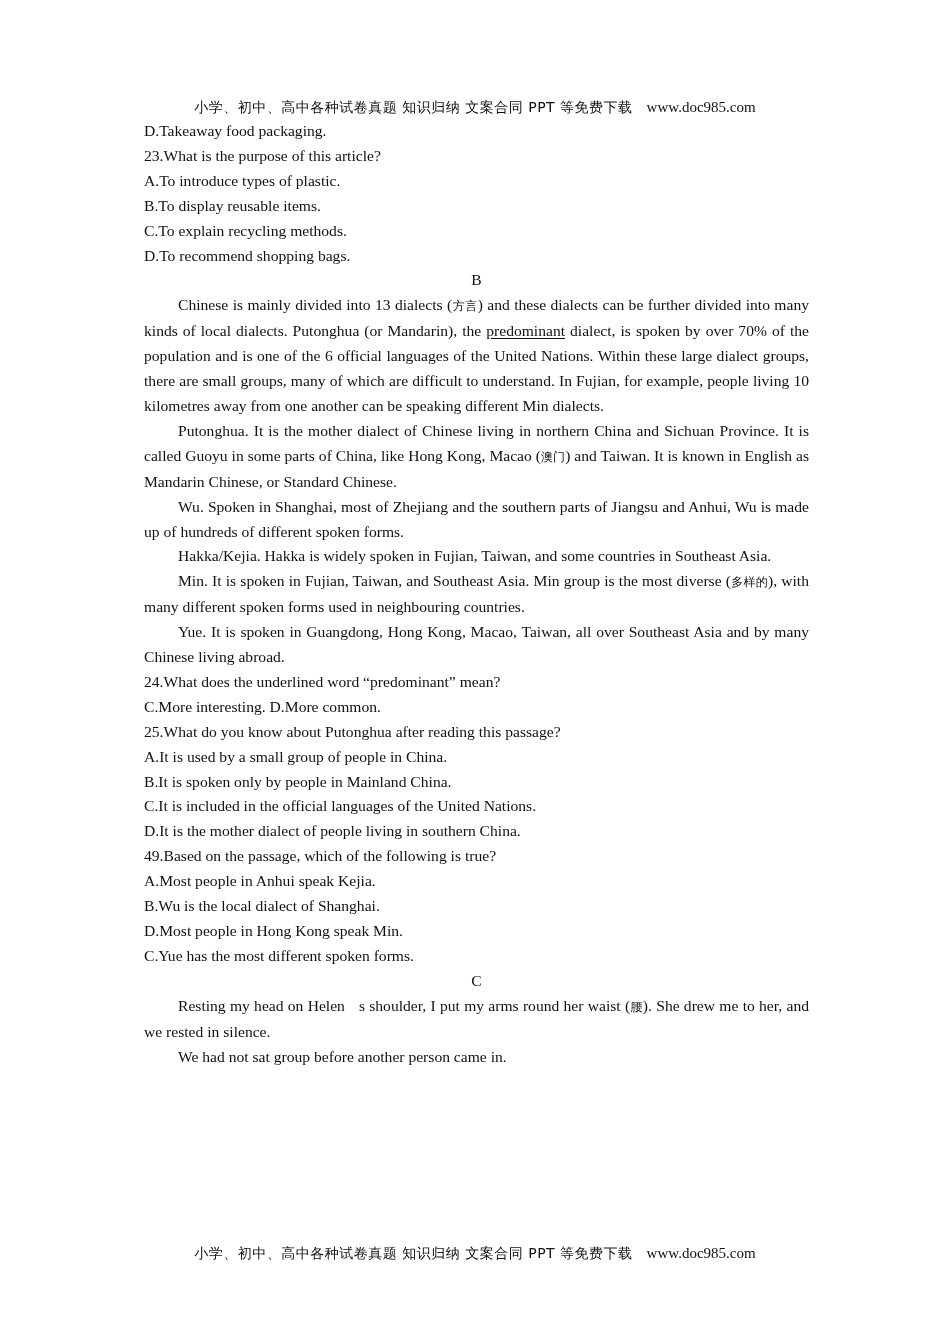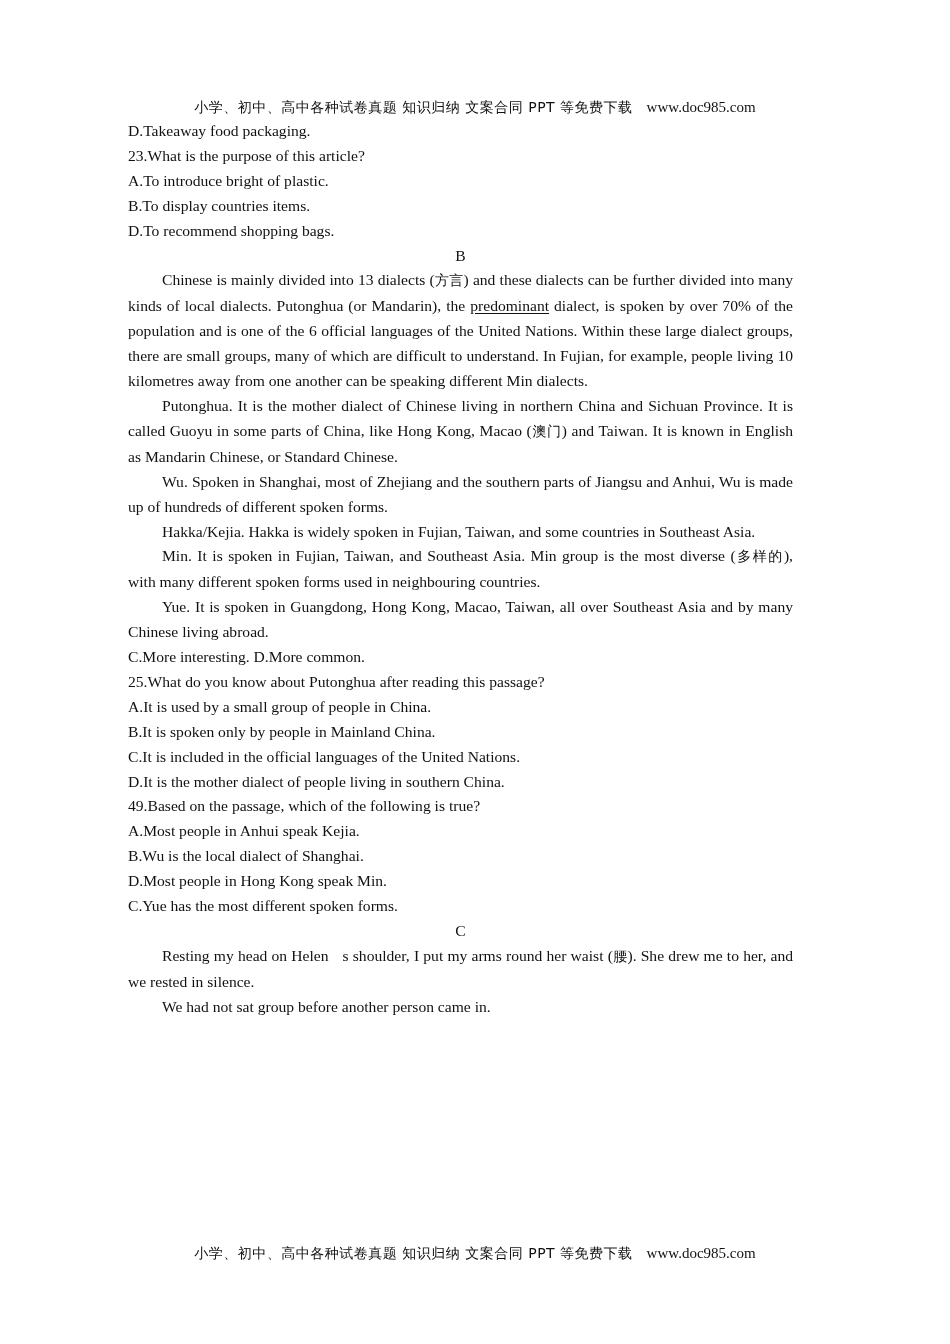--- a/index.html
+++ b/index.html
@@ -10,59 +10,61 @@
   }
   .page-header, .page-footer {
     position: absolute; left: 0; width: 950px; text-align: center;
     font-size: 15px; line-height: 20px; white-space: pre;
   }
   .page-header { top: 97px; }
   .page-footer { top: 1243px; }
   .hf-cn { font-family: "DejaVu Sans", sans-serif; font-size: 14px; letter-spacing: 0.5px; }
   .hf-url { margin-left: 14px; }
   .content {
-    position: absolute; left: 128px; top: 119px; width: 665px;
+    position: absolute; left: 144px; top: 119px; width: 665px;
     font-size: 15.6px; line-height: 24.9px;
   }
   .line { margin: 0; white-space: nowrap; }
   .para { margin: 0; text-indent: 34px; text-align: justify; }
   .section-letter { margin: 0; text-align: center; }
   .u { text-decoration: underline; text-underline-offset: 2px; }
-  .cn { font-family: Liberation Serif, serif; font-size: 14px; }
+  .cn { font-family: Liberation Sans, sans-serif; font-size: 12px; }
   .gap { display: inline-block; width: 14px; }
 </style>
 </head>
 <body>
 
 <div class="page-header"><span class="hf-cn">小学、初中、高中各种试卷真题 知识归纳 文案合同 PPT 等免费下载</span><span class="hf-url">www.doc985.com</span></div>
 
 <div class="content">
   <p class="line">D.Takeaway food packaging.</p>
 
   <div>
     <p class="line">23.What is the purpose of this article?</p>
-    <p class="line">A.To introduce bright of plastic.</p>
-    <p class="line">B.To display countries items.</p>
+    <p class="line">A.To introduce types of plastic.</p>
+    <p class="line">B.To display reusable items.</p>
+    <p class="line">C.To explain recycling methods.</p>
     <p class="line">D.To recommend shopping bags.</p>
   </div>
 
   <p class="section-letter">B</p>
 
   <p class="para"><span>Chinese is mainly divided into 13 dialects (</span><span class="cn">方言</span><span>) and these dialects can be further divided into many kinds of local dialects. Putonghua (or Mandarin), the </span><span class="u">predominant</span><span> dialect, is spoken by over 70% of the population and is one of the 6 official languages of the United Nations. Within these large dialect groups, there are small groups, many of which are difficult to understand. In Fujian, for example, people living 10 kilometres away from one another can be speaking different Min dialects.</span></p>
 
   <p class="para"><span>Putonghua. It is the mother dialect of Chinese living in northern China and Sichuan Province. It is called Guoyu in some parts of China, like Hong Kong, Macao (</span><span class="cn">澳门</span><span>) and Taiwan. It is known in English as Mandarin Chinese, or Standard Chinese.</span></p>
 
   <p class="para">Wu. Spoken in Shanghai, most of Zhejiang and the southern parts of Jiangsu and Anhui, Wu is made up of hundreds of different spoken forms.</p>
   <p class="para">Hakka/Kejia. Hakka is widely spoken in Fujian, Taiwan, and some countries in Southeast Asia.</p>
 
   <p class="para"><span>Min. It is spoken in Fujian, Taiwan, and Southeast Asia. Min group is the most diverse (</span><span class="cn">多样的</span><span>), with many different spoken forms used in neighbouring countries.</span></p>
 
   <p class="para">Yue. It is spoken in Guangdong, Hong Kong, Macao, Taiwan, all over Southeast Asia and by many Chinese living abroad.</p>
 
   <div>
+    <p class="line">24.What does the underlined word “predominant” mean?</p>
     <p class="line"><span>C.More interesting.</span> <span>D.More common.</span></p>
   </div>
 
   <div>
     <p class="line">25.What do you know about Putonghua after reading this passage?</p>
     <p class="line">A.It is used by a small group of people in China.</p>
     <p class="line">B.It is spoken only by people in Mainland China.</p>
     <p class="line">C.It is included in the official languages of the United Nations.</p>
     <p class="line">D.It is the mother dialect of people living in southern China.</p>
   </div>

